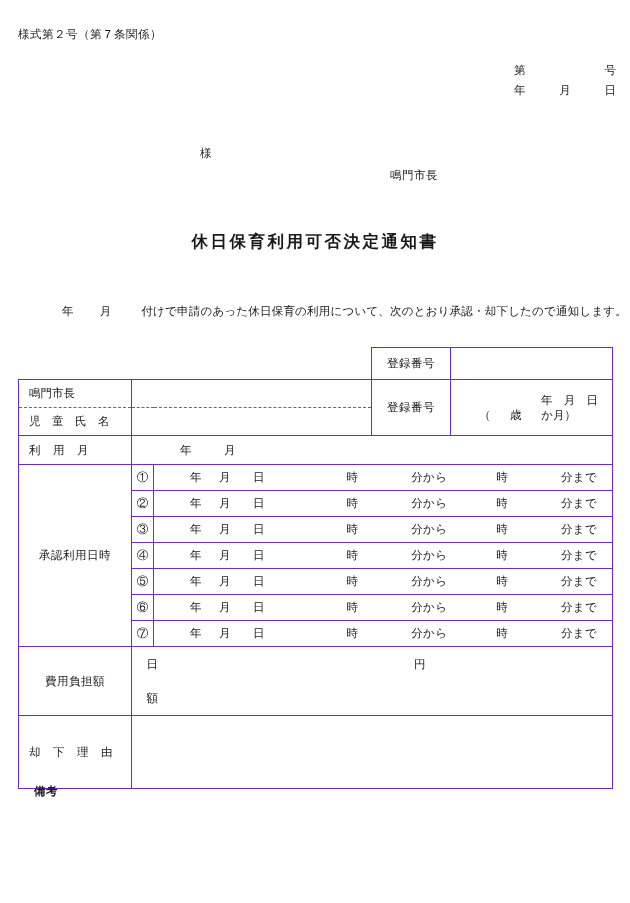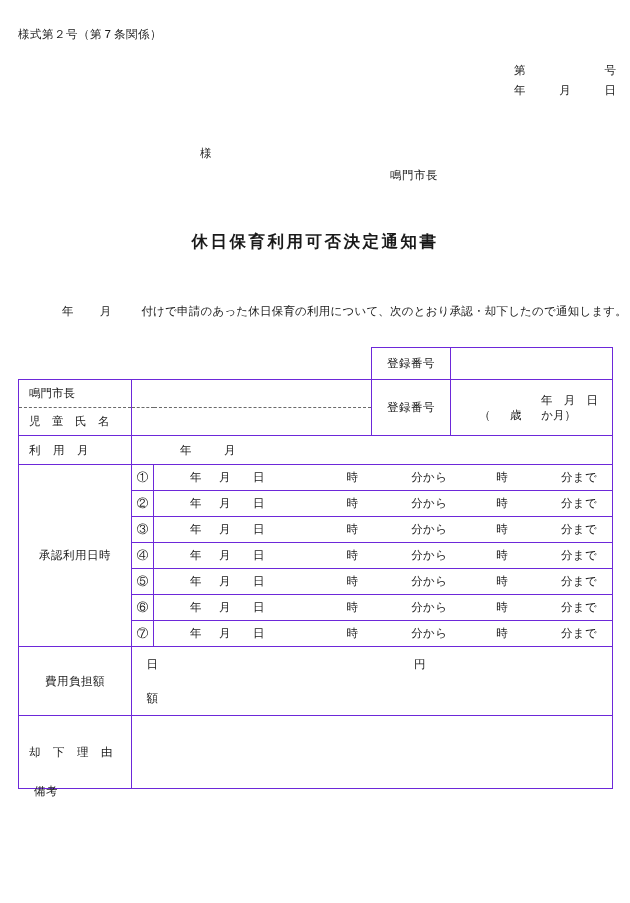--- a/index.html
+++ b/index.html
@@ -170,21 +170,21 @@
   .reject-cell { height: 72px; }
 
   
   .notes {
     left: 34px;
     top: 782px;
     width: 590px;
     font-size: 11.5px;
     line-height: 19px;
   }
-  .notes .note-head { letter-spacing: 0.5px; }
+  .notes .note-head { letter-spacing: 0.5px; font-weight: bold; }
   .notes .note-item {
     display: block;
     padding-left: 14px;
     text-indent: -14px;
     margin-top: 3px;
     letter-spacing: 0.1px;
   }
   .notes .note-cont {
     display: block;
     padding-left: 28px;

